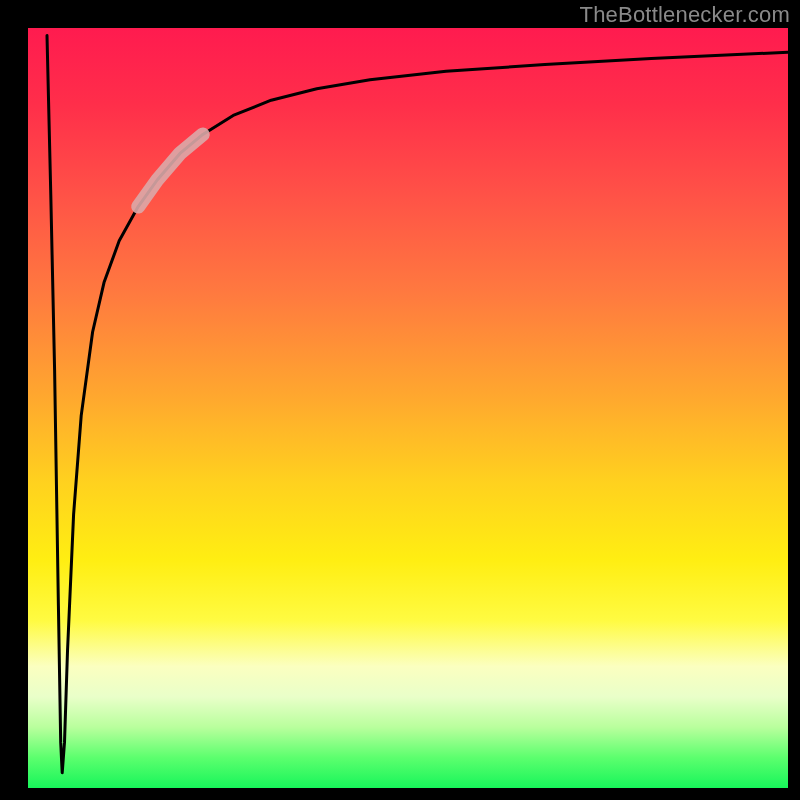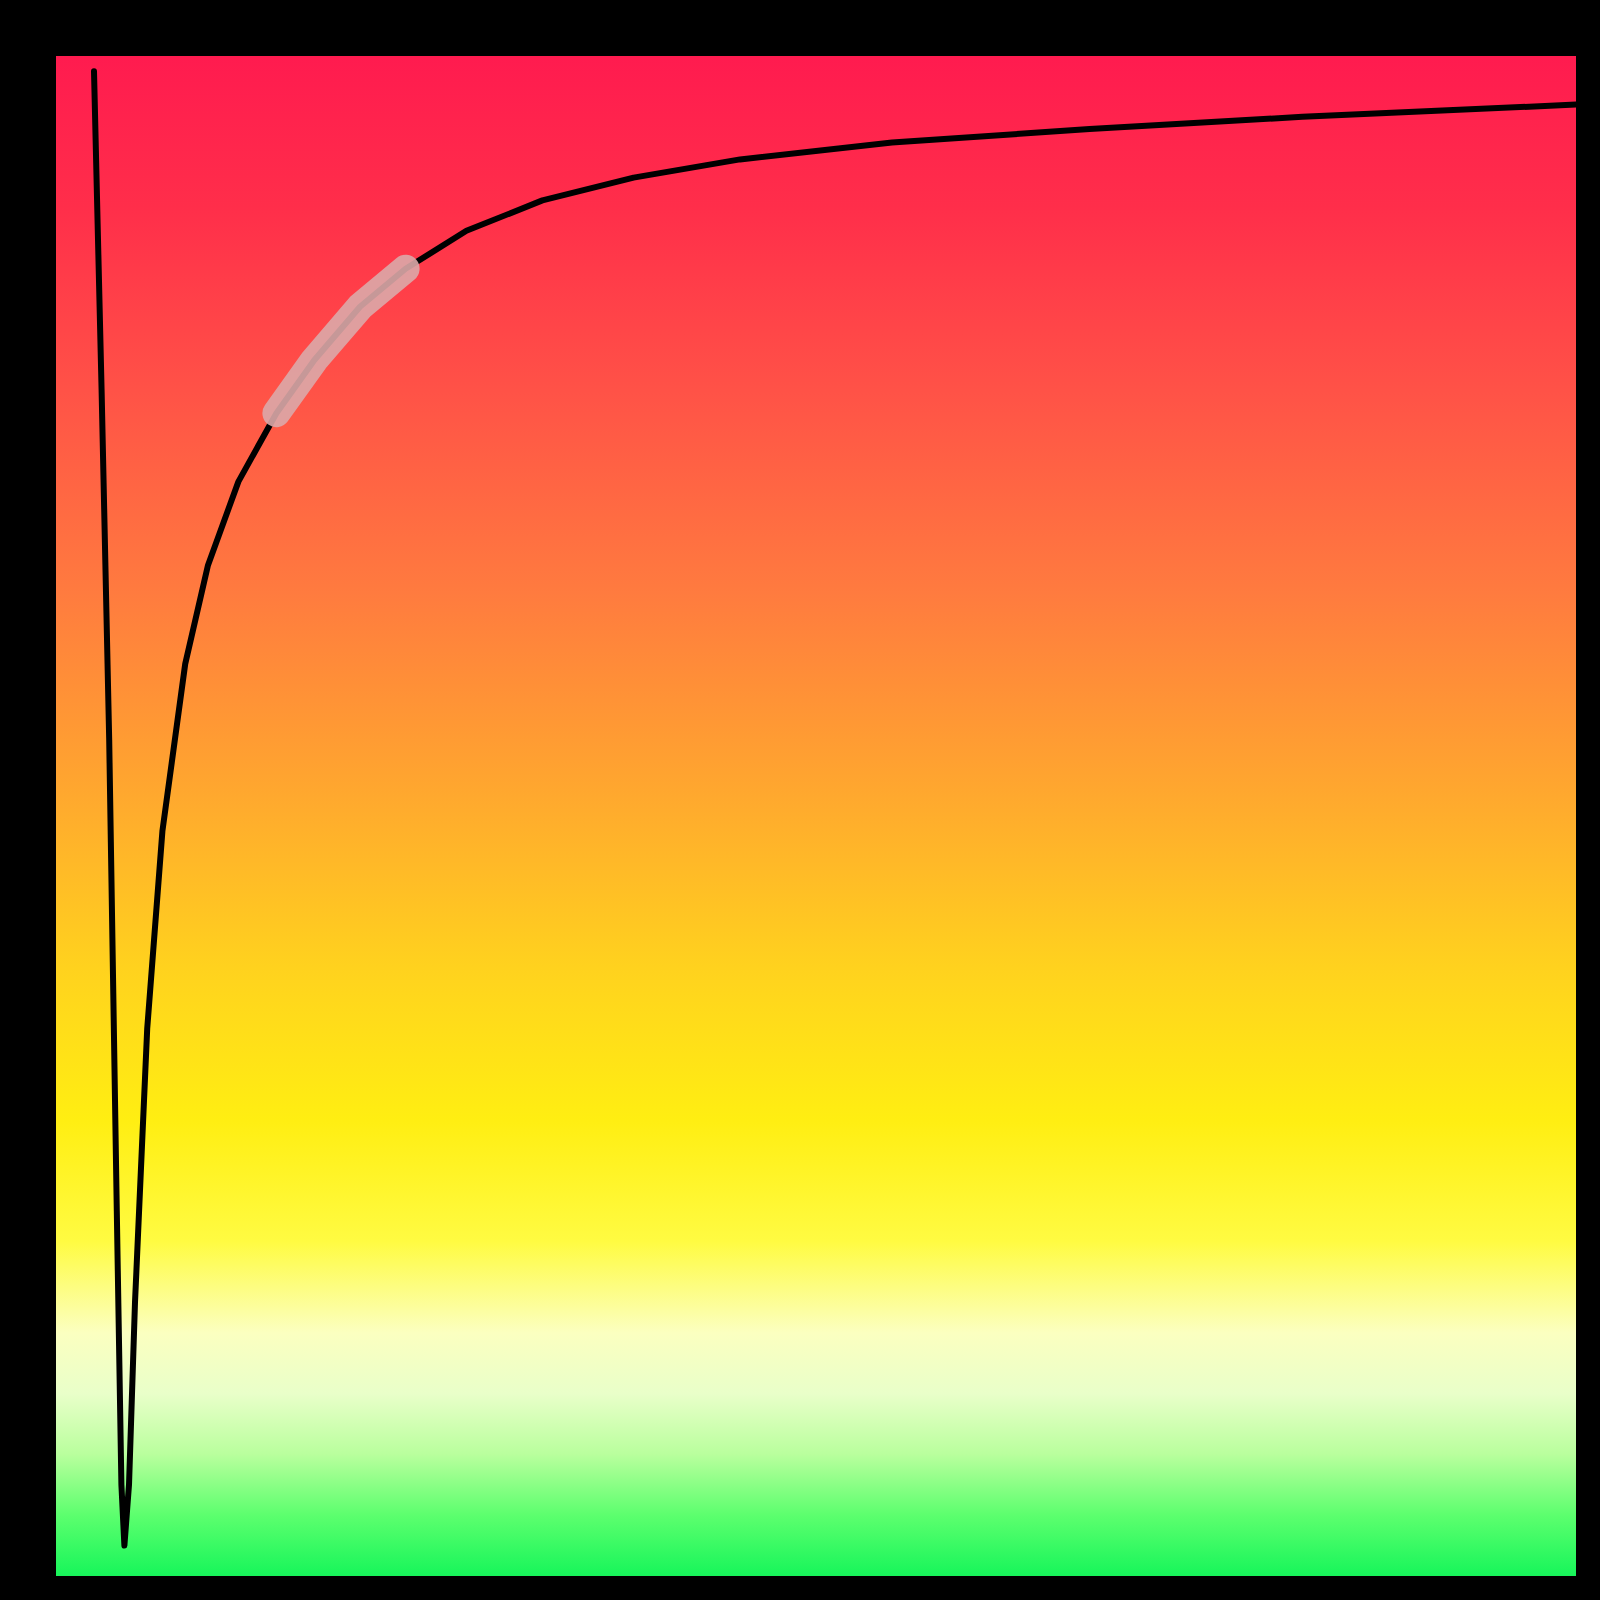--- a/index.html
+++ b/index.html
@@ -60,20 +60,21 @@
     inset: 0;
     width: 100%;
     height: 100%;
   }
 </style>
 </head>
 <body>
 
 <div class="frame">
 
+  <div class="attribution">TheBottlenecker.com</div>
 
   <div class="plot-area">
     <div class="gradient-bg"></div>
 
     <svg class="curve-layer" viewBox="0 0 760 760" preserveAspectRatio="none">
       <path id="main-curve" fill="none" stroke="#000" stroke-width="3" stroke-linecap="round" stroke-linejoin="round" d="M19.0 7.6 L22.8 167.2 L26.6 342.0 L30.4 577.6 L32.7 714.4 L34.2 744.8 L36.5 714.4 L39.5 623.2 L45.6 486.4 L53.2 387.6 L64.6 304.0 L76.0 254.6 L91.2 212.8 L110.2 178.6 L129.2 152.0 L152.0 125.4 L174.8 106.4 L205.2 87.4 L243.2 72.2 L288.8 60.8 L342.0 51.7 L418.0 43.3 L516.8 36.5 L623.2 30.4 L760.0 24.3"></path>
       <path id="highlight-curve" fill="none" stroke="#dca9a9" stroke-width="14" stroke-linecap="round" stroke-linejoin="round" opacity="0.9" d="M110.2 178.6 L129.2 152.0 L152.0 125.4 L174.8 106.4"></path>
     </svg>
   </div>
 

